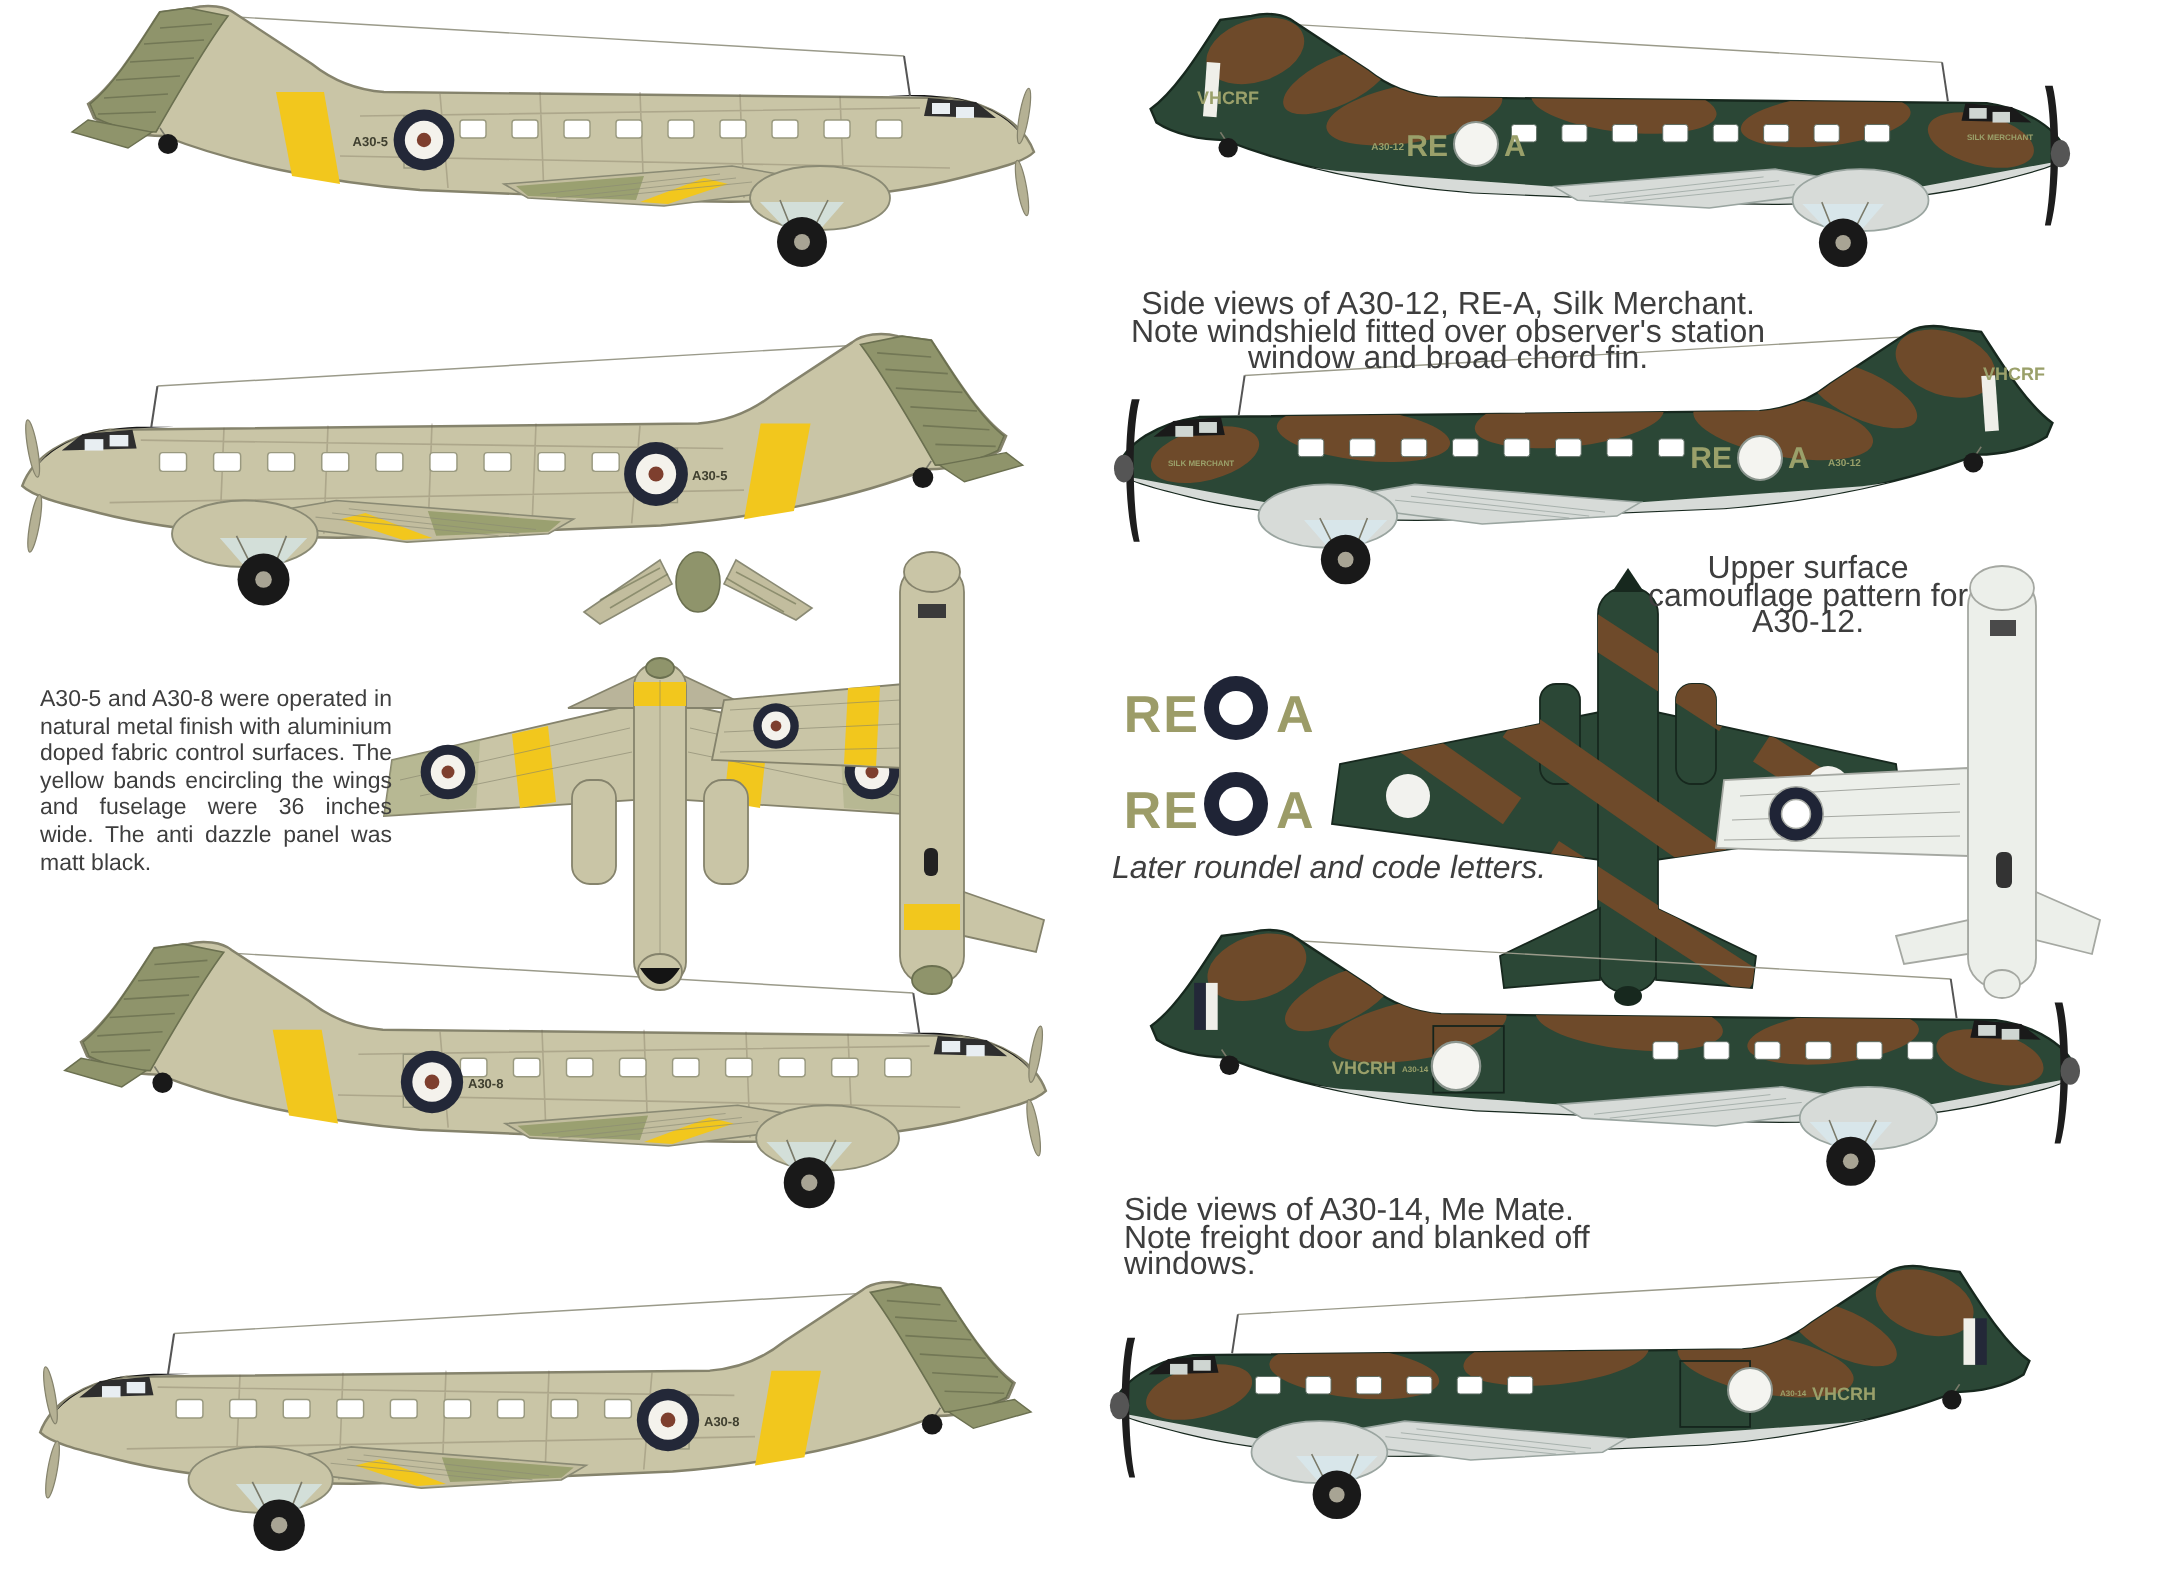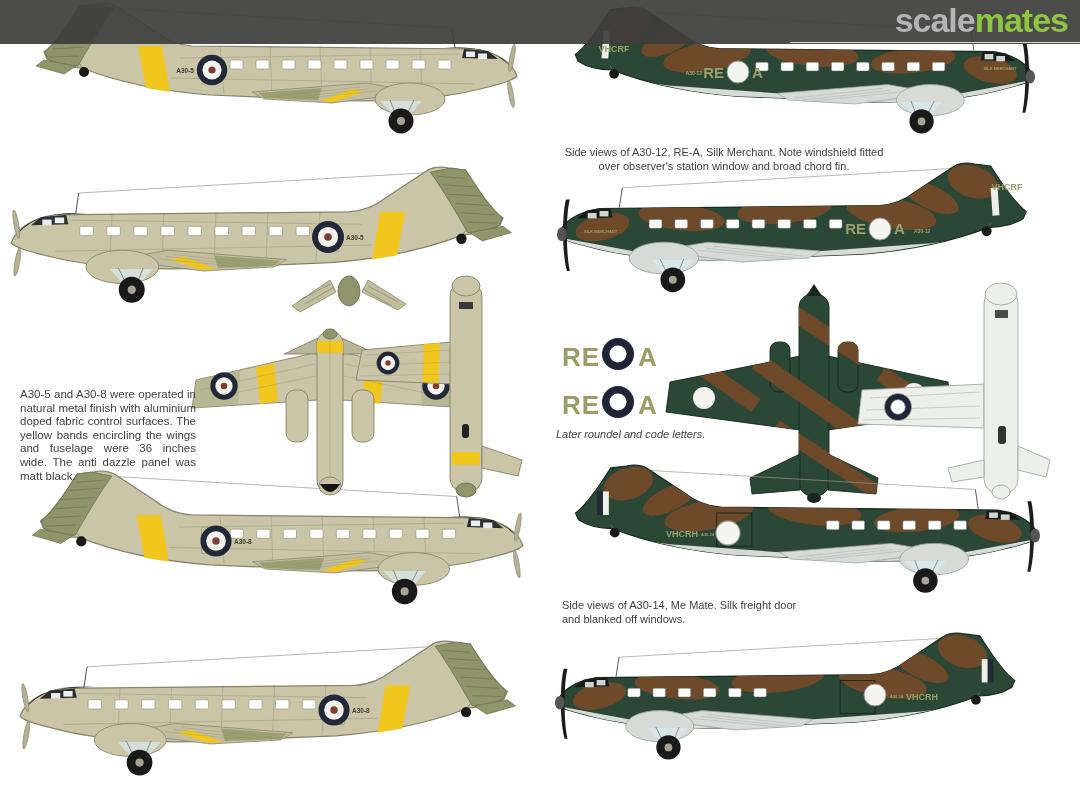--- a/index.html
+++ b/index.html
@@ -1,21 +1,21 @@
 <!DOCTYPE html>
 <html><head>
 <meta charset="utf-8">
 <style>
   html,body{margin:0;padding:0;background:#e8e8e8;}
   #page{position:relative;width:1080px;height:798px;background:#ffffff;overflow:hidden;
         font-family:"Liberation Sans",sans-serif;}
   #art{position:absolute;left:0;top:0;}
-  .cap{position:absolute;font-size:11px;line-height:13.5px;color:#3e3e3e;}
+  .cap{position:absolute;font-size:16px;line-height:13.5px;color:#3e3e3e;}
   .cap.center{text-align:center;}
-  .cap.just{text-align:justify;margin-top:44px;}
+  .cap.just{text-align:justify;}
   #wmbar{position:absolute;left:0;top:0;width:1080px;height:44px;
          background:rgba(62,62,60,0.93);}
   #wmlogo{position:absolute;right:12px;top:1px;font-size:34px;font-weight:bold;
           letter-spacing:-1px;font-family:"Liberation Sans",sans-serif;}
   #wmlogo .g1{color:#b4b4b4;}
   #wmlogo .g2{color:#8ec63f;}
   #wmline{position:absolute;right:0;top:42px;width:290px;height:1px;background:#d6d6d6;}
   text{font-family:"Liberation Sans",sans-serif;}
   .ser{font-size:6.5px;font-weight:bold;fill:#3f3f2f;}
   .code{font-size:15px;font-weight:bold;fill:#9aa06a;}
@@ -300,21 +300,18 @@
   <g>
     <use href="#af-camo-b" transform="translate(1038,632) scale(-0.97,0.97)"></use>
     <use href="#rnd-white" transform="translate(875,695)"></use>
     <text class="micro" x="890" y="698">A30-14</text>
     <text class="reg" x="906" y="700">VHCRH</text>
   </g>
 </svg>
 
 <div class="cap center" style="left:556px;top:146px;width:336px;">Side views of A30-12, RE-A, Silk Merchant. Note windshield fitted over observer's station window and broad chord fin.</div>
 <div class="cap just" style="left:20px;top:344px;width:176px;font-size:11.5px;line-height:13.6px;">A30-5 and A30-8 were operated in natural metal finish with aluminium doped fabric control surfaces. The yellow bands encircling the wings and fuselage were 36 inches wide. The anti dazzle panel was matt black.</div>
+<div class="cap center" style="left:816px;top:278px;width:176px;">Upper surface camouflage pattern for A30-12.</div>
 <div class="cap" style="left:556px;top:428px;width:230px;font-style:italic;">Later roundel and code letters.</div>
-<div class="cap" style="left:562px;top:599px;width:238px;">Side views of A30-14, Me Mate. Silk freight door and blanked off windows.</div>
-
-<div id="wmbar">
-  <div id="wmline"></div>
-  <div id="wmlogo"><span class="g1">scale</span><span class="g2">mates</span></div>
+<div class="cap" style="left:562px;top:599px;width:238px;">Side views of A30-14, Me Mate. Note freight door and blanked off windows.</div>
+
+
 </div>
 
-</div>
-
 </body></html>

